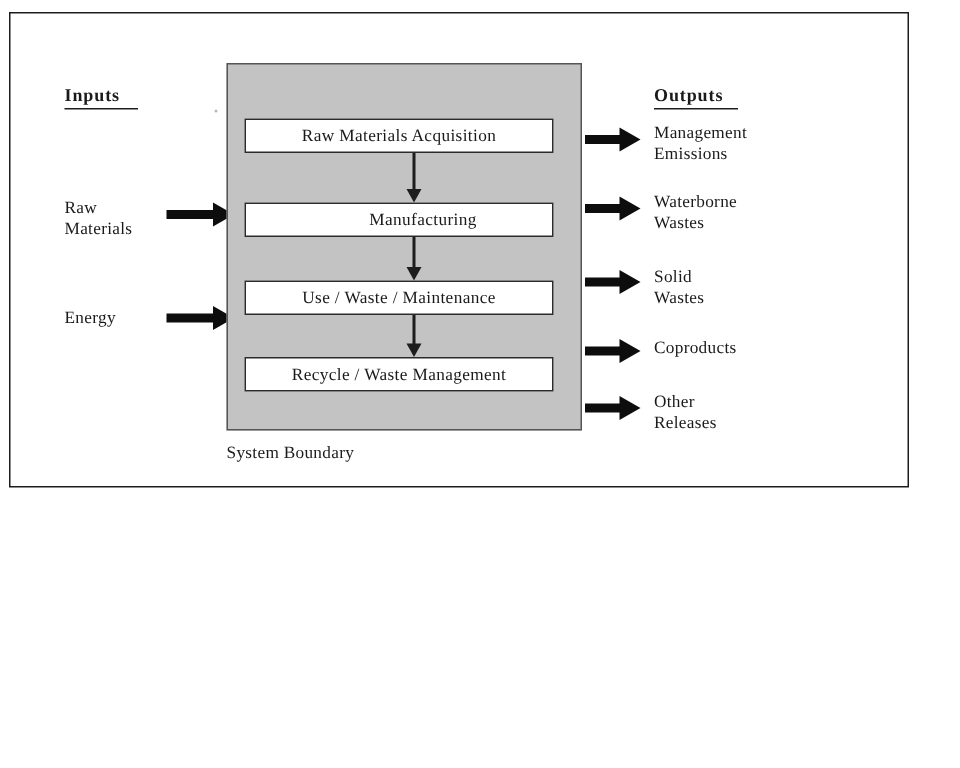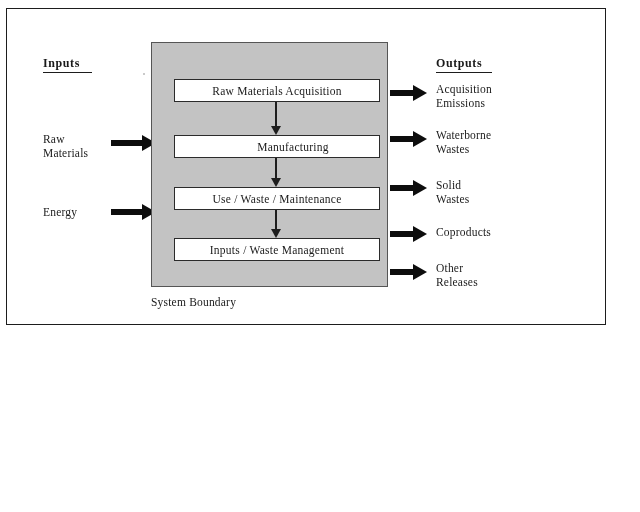--- a/index.html
+++ b/index.html
@@ -36,21 +36,21 @@
     width: 237px;
     height: 245px;
     background: #c3c3c3;
     border: 1.4px solid #555555;
     box-sizing: border-box;
   }
 
   
   .process-box {
     position: absolute;
-    left: 167px;
+    left: 156px;
     width: 206px;
     height: 23px;
     background: #ffffff;
     border: 1.4px solid #2b2b2b;
     box-sizing: border-box;
     display: flex;
     align-items: center;
     justify-content: center;
     font-size: 11.5px;
     letter-spacing: 0.25px;
@@ -184,37 +184,37 @@
   <div id="artifact-speck"></div>
 
   <div id="system-boundary"></div>
 
   <div id="box-raw-materials-acquisition" class="process-box">Raw Materials Acquisition</div>
 
   <div id="box-manufacturing" class="process-box">Manufacturing</div>
 
   <div id="box-use-reuse-maintenance" class="process-box">Use / Waste / Maintenance</div>
 
-  <div id="box-recycle-waste-management" class="process-box">Inputs / Waste Management</div>
+  <div id="box-recycle-waste-management" class="process-box">Recycle / Waste Management</div>
 
   <div id="flow-arrow-1" class="flow-arrow"></div>
   <div id="flow-arrow-2" class="flow-arrow"></div>
   <div id="flow-arrow-3" class="flow-arrow"></div>
 
   <div id="caption-system-boundary">System Boundary</div>
 
   <div id="heading-outputs" class="column-heading">Outputs</div>
 
   <div id="output-arrow-atmospheric-emissions" class="thick-arrow output-arrow"></div>
   <div id="output-arrow-waterborne-wastes" class="thick-arrow output-arrow"></div>
   <div id="output-arrow-solid-wastes" class="thick-arrow output-arrow"></div>
   <div id="output-arrow-coproducts" class="thick-arrow output-arrow"></div>
   <div id="output-arrow-other-releases" class="thick-arrow output-arrow"></div>
 
-  <div id="label-atmospheric-emissions" class="side-label">Acquisition
+  <div id="label-atmospheric-emissions" class="side-label">Management
 Emissions</div>
   <div id="label-waterborne-wastes" class="side-label">Waterborne
 Wastes</div>
   <div id="label-solid-wastes" class="side-label">Solid
 Wastes</div>
   <div id="label-coproducts" class="side-label">Coproducts</div>
   <div id="label-other-releases" class="side-label">Other
 Releases</div>
 
 </div>

